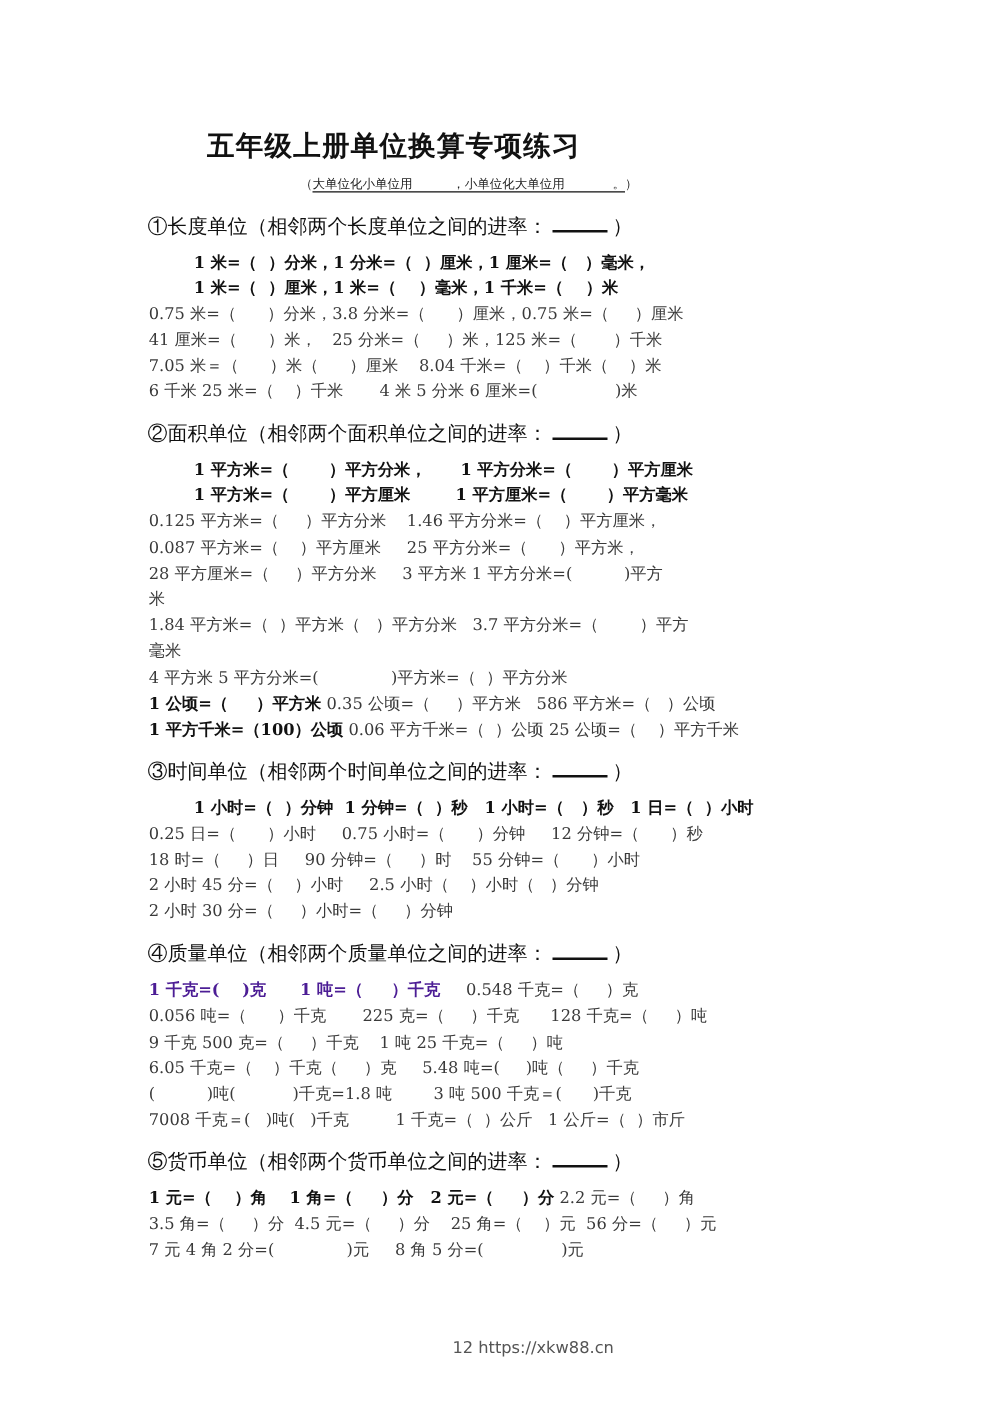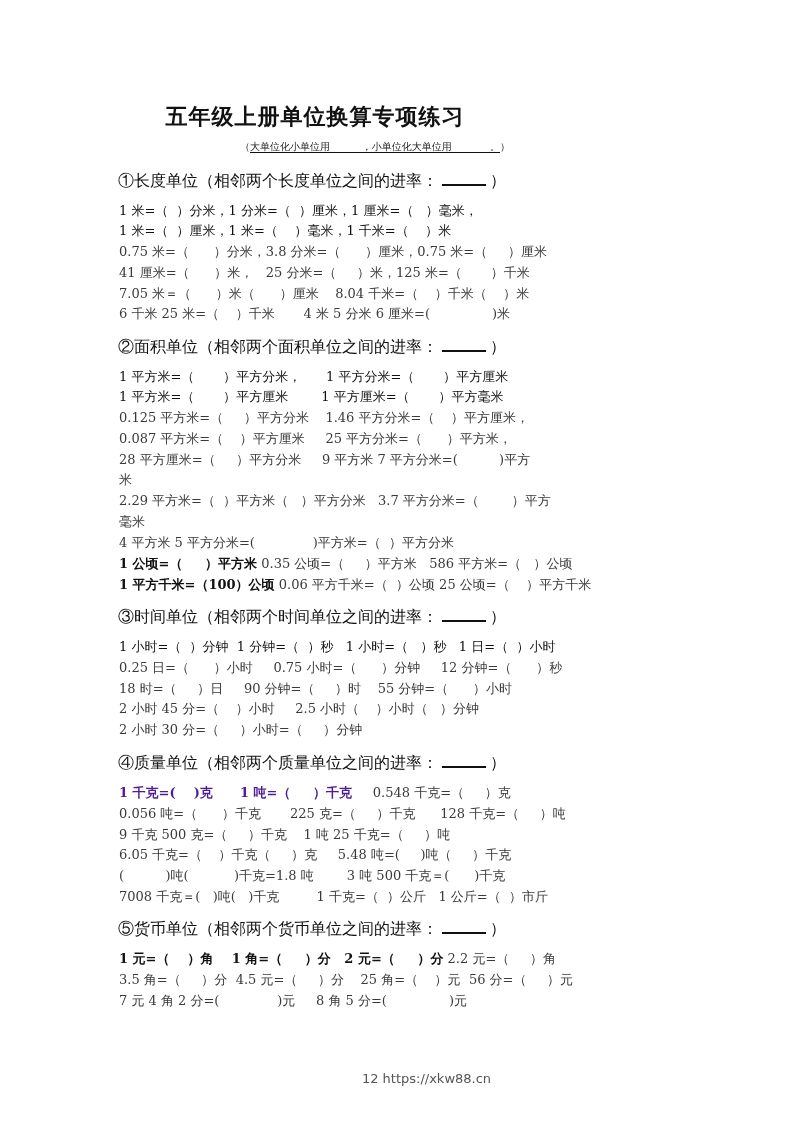--- a/index.html
+++ b/index.html
@@ -5,21 +5,21 @@
   html, body { margin: 0; padding: 0; background: #ffffff; }
   body { width: 793px; height: 1122px; position: relative; overflow: hidden;
          font-family: "DejaVu Serif", "Liberation Serif", serif; color: #2a2a2a; }
   .title { position: absolute; left: 0; width: 630px; top: 102px; text-align: center;
            font-size: 22px; font-weight: bold; color: #111; letter-spacing: 1px; }
   .subtitle { position: absolute; left: 240px; top: 140px; font-size: 10px; font-weight: normal; color: #222; white-space: pre; }
   .subtitle .ul { border-bottom: 1px solid #111; }
   .heading { position: absolute; left: 118px; font-size: 16px; font-weight: normal; color: #111; white-space: pre; }
   .heading .blank { display: inline-block; width: 44px; border-bottom: 2px solid #111; height: 14px; vertical-align: baseline; margin: 0 4px; }
   .line { position: absolute; left: 119px; font-size: 13px; white-space: pre; line-height: 18px; color: #3a3a3a; }
-  .line.bold { font-weight: normal; color: #111; }
+  .line.bold { font-weight: bold; color: #111; margin-left: 36px; }
   .footer { position: absolute; left: 0; width: 793px; top: 1071px; text-align: center;
             font-family: "DejaVu Sans", "Liberation Sans", sans-serif; font-size: 13px; color: #555; padding-left: 30px; }
 </style>
 </head>
 <body>
 
 <div class="title">五年级上册单位换算专项练习</div>
 
 <div class="subtitle"><span>（</span><span class="ul">大单位化小单位用          ，小单位化大单位用            。</span><span>）</span></div>
 
@@ -29,23 +29,23 @@
 <div class="line" style="top:243px">0.75 米=（      ）分米，3.8 分米=（      ）厘米，0.75 米=（     ）厘米</div>
 <div class="line" style="top:264px">41 厘米=（      ）米，   25 分米=（     ）米，125 米=（       ）千米</div>
 <div class="line" style="top:285px">7.05 米＝（      ）米（      ）厘米    8.04 千米=（    ）千米（    ）米</div>
 <div class="line" style="top:305px">6 千米 25 米=（    ）千米       4 米 5 分米 6 厘米=(               )米</div>
 
 <div class="heading" style="top:336px"><span>②面积单位（相邻两个面积单位之间的进率：</span><span class="blank"></span><span>）</span></div>
 <div class="line bold" style="top:368px">1 平方米=（       ）平方分米，      1 平方分米=（       ）平方厘米</div>
 <div class="line bold" style="top:388px">1 平方米=（       ）平方厘米        1 平方厘米=（       ）平方毫米</div>
 <div class="line" style="top:409px">0.125 平方米=（     ）平方分米    1.46 平方分米=（    ）平方厘米，</div>
 <div class="line" style="top:430px">0.087 平方米=（    ）平方厘米     25 平方分米=（      ）平方米，</div>
-<div class="line" style="top:451px">28 平方厘米=（     ）平方分米     9 平方米 7 平方分米=(          )平方</div>
+<div class="line" style="top:451px">28 平方厘米=（     ）平方分米     3 平方米 1 平方分米=(          )平方</div>
 <div class="line" style="top:471px">米</div>
-<div class="line" style="top:492px">2.29 平方米=（  ）平方米（   ）平方分米   3.7 平方分米=（        ）平方</div>
+<div class="line" style="top:492px">1.84 平方米=（  ）平方米（   ）平方分米   3.7 平方分米=（        ）平方</div>
 <div class="line" style="top:513px">毫米</div>
 <div class="line" style="top:534px">4 平方米 5 平方分米=(              )平方米=（  ）平方分米</div>
 <div class="line" style="top:555px"><b style="color:#111">1 公顷=（     ）平方米</b><span> 0.35 公顷=（     ）平方米   586 平方米=（   ）公顷</span></div>
 <div class="line" style="top:576px"><b style="color:#111">1 平方千米=（100）公顷</b><span> 0.06 平方千米=（  ）公顷 25 公顷=（    ）平方千米</span></div>
 
 <div class="heading" style="top:606px"><span>③时间单位（相邻两个时间单位之间的进率：</span><span class="blank"></span><span>）</span></div>
 <div class="line bold" style="top:638px">1 小时=（  ）分钟  1 分钟=（  ）秒   1 小时=（   ）秒   1 日=（  ）小时</div>
 <div class="line" style="top:659px">0.25 日=（      ）小时     0.75 小时=（      ）分钟     12 分钟=（      ）秒</div>
 <div class="line" style="top:680px">18 时=（     ）日     90 分钟=（     ）时    55 分钟=（      ）小时</div>
 <div class="line" style="top:700px">2 小时 45 分=（    ）小时     2.5 小时（    ）小时（   ）分钟</div>

